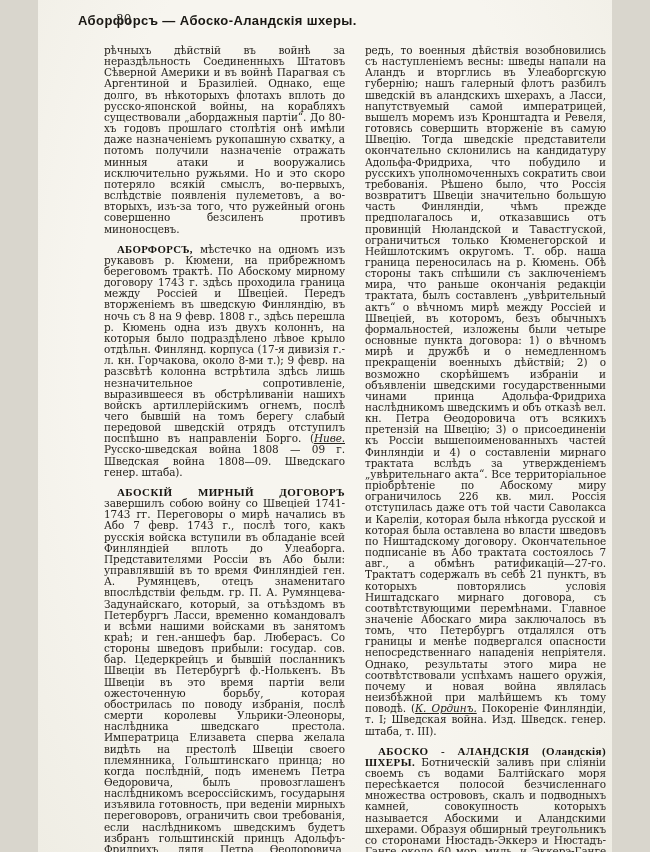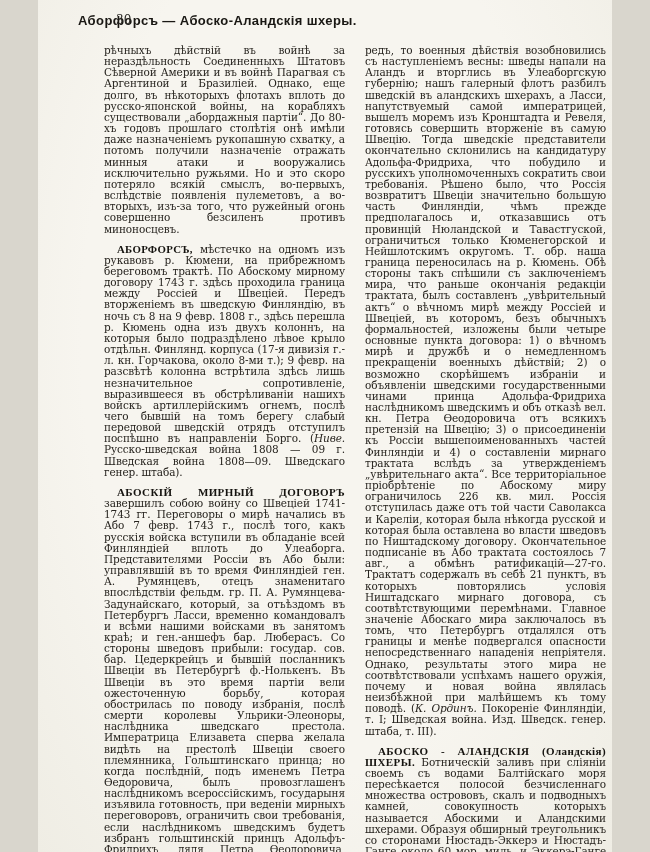--- a/index.html
+++ b/index.html
@@ -57,21 +57,21 @@
     font-family:Liberation Serif, serif;
     font-weight:bold;
     font-size:10.8px;
     letter-spacing:0.3px;
     color:#15130f;
   }
   .term-lg{
     font-size:11px;
     letter-spacing:0.4px;
   }
-  .cite{font-style:italic;}
+  .cite{font-style:italic;text-decoration:underline;}
 </style>
 </head>
 <body>
 
 <div class="page">
 
   <div class="header">
     <span class="pageno">30</span>
     <span class="running">Аборфорсъ — Абоско-Аландскія шхеры.</span>
   </div>

